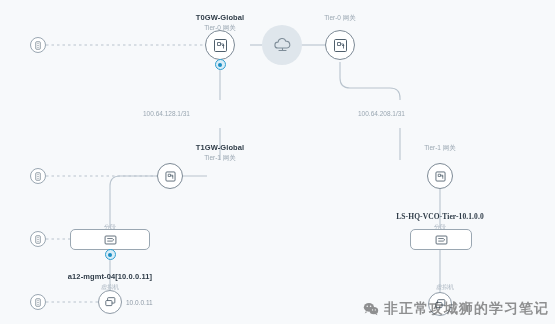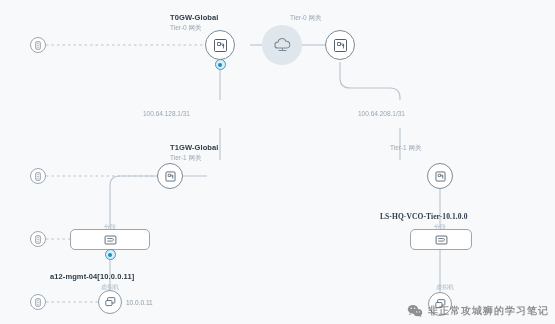--- a/index.html
+++ b/index.html
@@ -7,21 +7,21 @@
     width:555px;height:324px;
     background:#f7f9fb;
     font-family:"Liberation Sans","DejaVu Sans",sans-serif;
     overflow:hidden;
     position:relative;
   }
   #canvas{position:absolute;inset:0;width:555px;height:324px;}
   svg.wires{position:absolute;left:0;top:0;width:555px;height:324px;pointer-events:none;}
 
   
-  .nlabel{position:absolute;white-space:nowrap;}
+  .nlabel{position:absolute;text-align:center;white-space:nowrap;}
   .nlabel .n1{font-size:7.5px;font-weight:bold;color:#2e3b47;letter-spacing:.1px;line-height:10px;}
   .nlabel .n2{font-size:6.5px;color:#9aa7b2;line-height:9px;}
 
   
   .circ{
     position:absolute;border-radius:50%;
     background:#ffffff;border:1.2px solid #7d8a96;
     box-sizing:border-box;
     display:flex;align-items:center;justify-content:center;
   }
@@ -61,21 +61,21 @@
   .ftxt{position:absolute;white-space:nowrap;font-size:6.5px;color:#9aa7b2;}
   .subcap{position:absolute;white-space:nowrap;font-size:6px;color:#aab5c0;text-align:center;}
   .ipright{position:absolute;white-space:nowrap;font-size:6.5px;color:#8d99a5;}
 
   
   .wm{
     position:absolute;right:6px;bottom:6px;
     display:flex;align-items:center;gap:5px;
     opacity:.55;pointer-events:none;
   }
-  .wm .wtxt{font-size:10px;color:#3a3a3a;font-weight:bold;letter-spacing:1px;
+  .wm .wtxt{font-size:14px;color:#3a3a3a;font-weight:bold;letter-spacing:1px;
             font-family:"DejaVu Sans",sans-serif;}
 </style>
 </head>
 <body>
 
 <div id="canvas">
 
   <svg class="wires" viewBox="0 0 555 324">
     <g fill="none" stroke="#b9c4ce" stroke-width="1.1">
 

